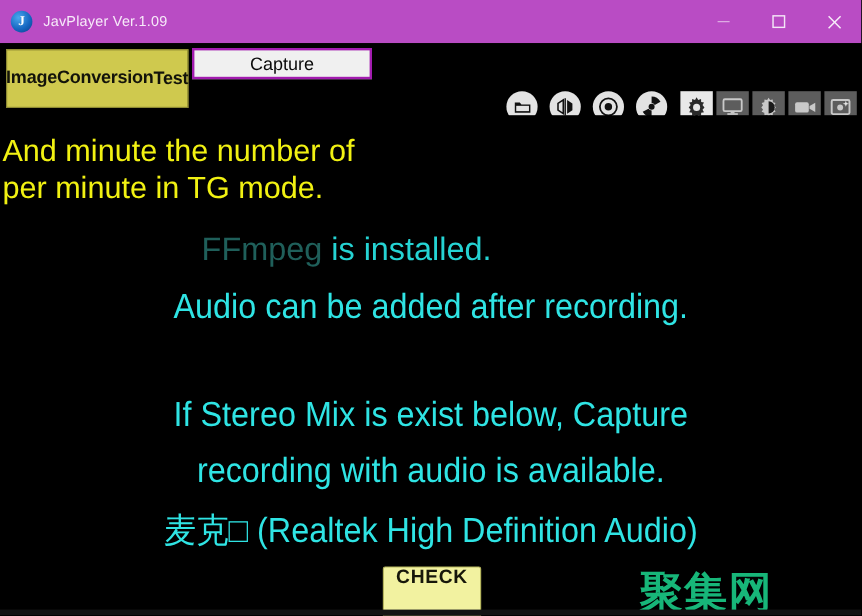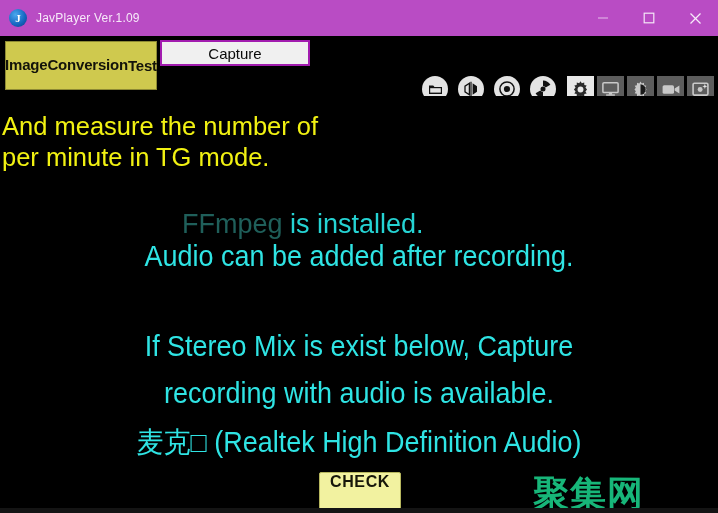--- a/index.html
+++ b/index.html
@@ -168,27 +168,26 @@
     color: #f1f112;
     font-size: 25.5px;
     line-height: 31px;
     font-family: "Liberation Sans", sans-serif;
     z-index: 3;
     white-space: nowrap;
   }
 
   .ffmpeg-line {
     position: absolute;
-    left: 182px; top: 99px;
+    left: 168px; top: 99px;
     font-size: 27px;
     line-height: 1;
     font-family: "Liberation Sans", sans-serif;
     z-index: 2;
     white-space: nowrap;
-    margin-top: 16px;
   }
   .ffmpeg-line .dim { color: #1f5f5a; }
   .ffmpeg-line .bright { color: #25d3d3; }
 
   .cyan-line {
     position: absolute;
     width: 718px;
     text-align: center;
     color: #2fe4e4;
     font-family: "Liberation Sans Narrow", "Liberation Sans", sans-serif;
@@ -345,21 +344,21 @@
     </div>
   </div>
 
   <div class="content">
 
     <div class="ffmpeg-line">
       <span class="dim">FFmpeg</span><span class="bright"> is installed.</span>
     </div>
 
     <div class="yellow-block">
-      <div>And measure the number of</div>
+      <div>And minute the number of</div>
       <div>per minute in TG mode.</div>
     </div>
 
     <div class="cyan-line l-audio">Audio can be added after recording.</div>
     <div class="cyan-line l-stereo">If Stereo Mix is exist below, Capture</div>
     <div class="cyan-line l-record">recording with audio is available.</div>
     <div class="cyan-line l-device">麦克□ (Realtek High Definition Audio)</div>
 
     <div class="check-btn">
       <span>CHECK</span>

